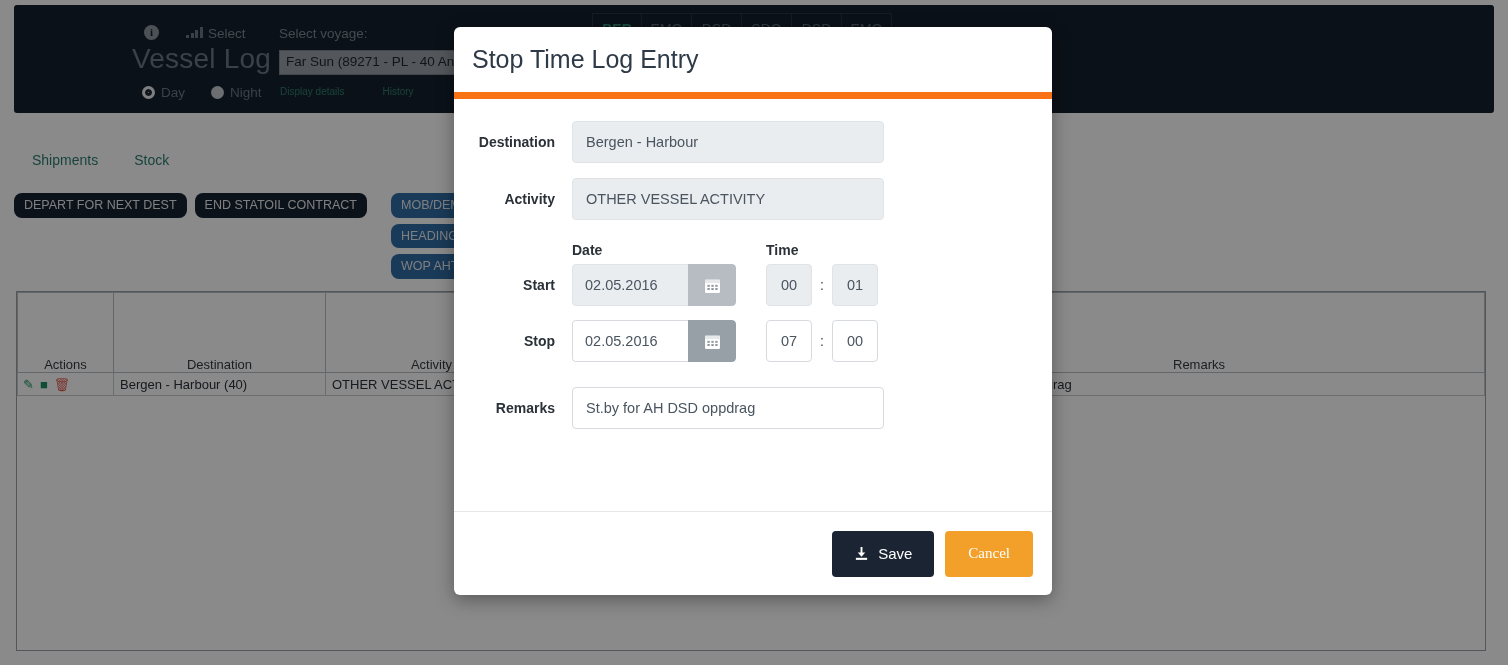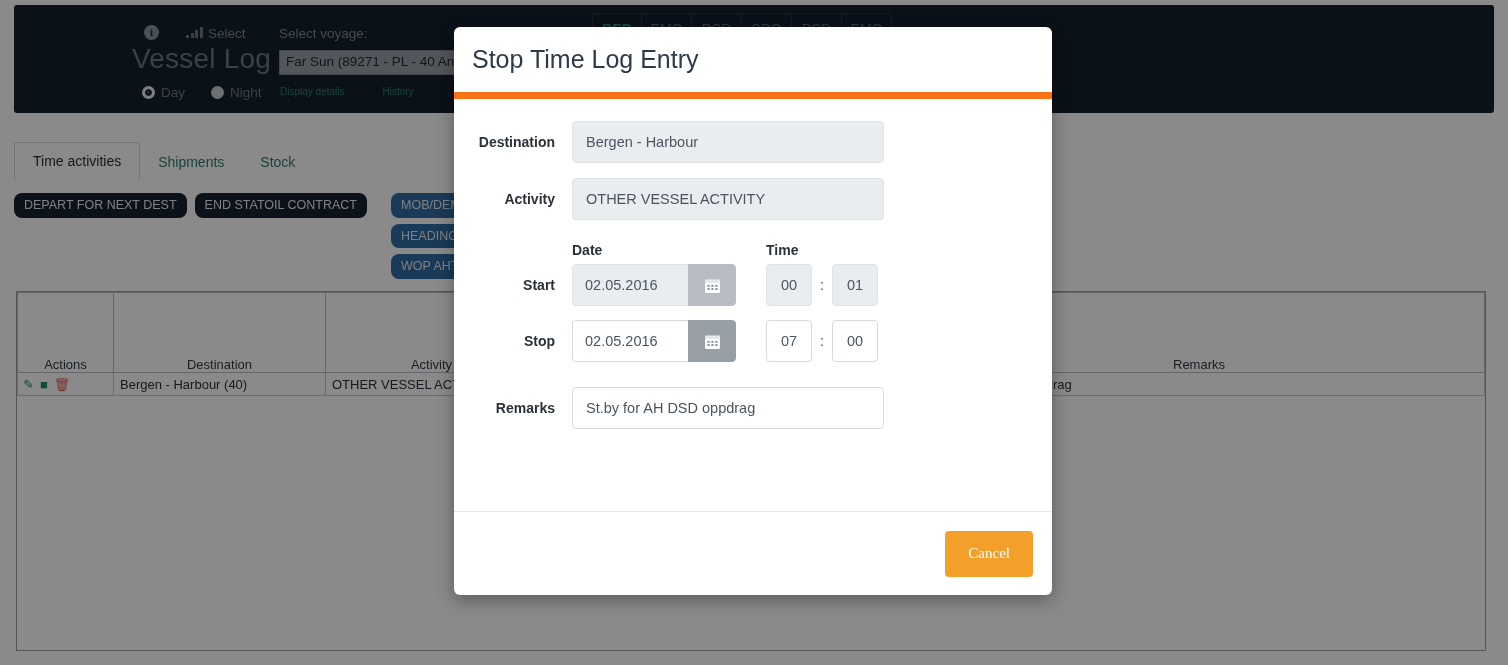--- a/index.html
+++ b/index.html
@@ -269,21 +269,20 @@
       <div class="tag">DSD</div>
       <div class="tag">SDO</div>
       <div class="tag">DSD</div>
       <div class="tag">EMO</div>
     </div>
   </div>
 
   <div class="content">
 
     <div class="tabs">
-      <div class="tab active">Time activities</div>
       <div class="tab">Shipments</div>
       <div class="tab">Stock</div>
     </div>
 
     <div class="chipzone">
       <div class="chip-left">
         <div class="chip dark">DEPART FOR NEXT DEST</div>
         <div class="chip dark">END STATOIL CONTRACT</div>
       </div>
 
@@ -432,19 +431,26 @@
         </div>
       </div>
 
       <div class="frow" style="margin-top:25px;">
         <div class="flabel">Remarks</div>
         <div class="ctl enabled w-wide">St.by for AH DSD oppdrag</div>
       </div>
     </div>
 
     <div class="modal-foot">
+      <button class="btn-save">
+        <svg class="dl-ico" viewBox="0 0 16 16">
+          <path d="M7 1 h2 v6 h3 l-4 4.5 -4 -4.5 h3 z" fill="#ffffff"></path>
+          <rect x="2" y="12.6" width="12" height="2.2" fill="#ffffff"></rect>
+        </svg>
+        <span>Save</span>
+      </button>
       <button class="btn-cancel">
         <span>Cancel</span>
       </button>
     </div>
   </div>
 
 </div>
 
 </body></html>

